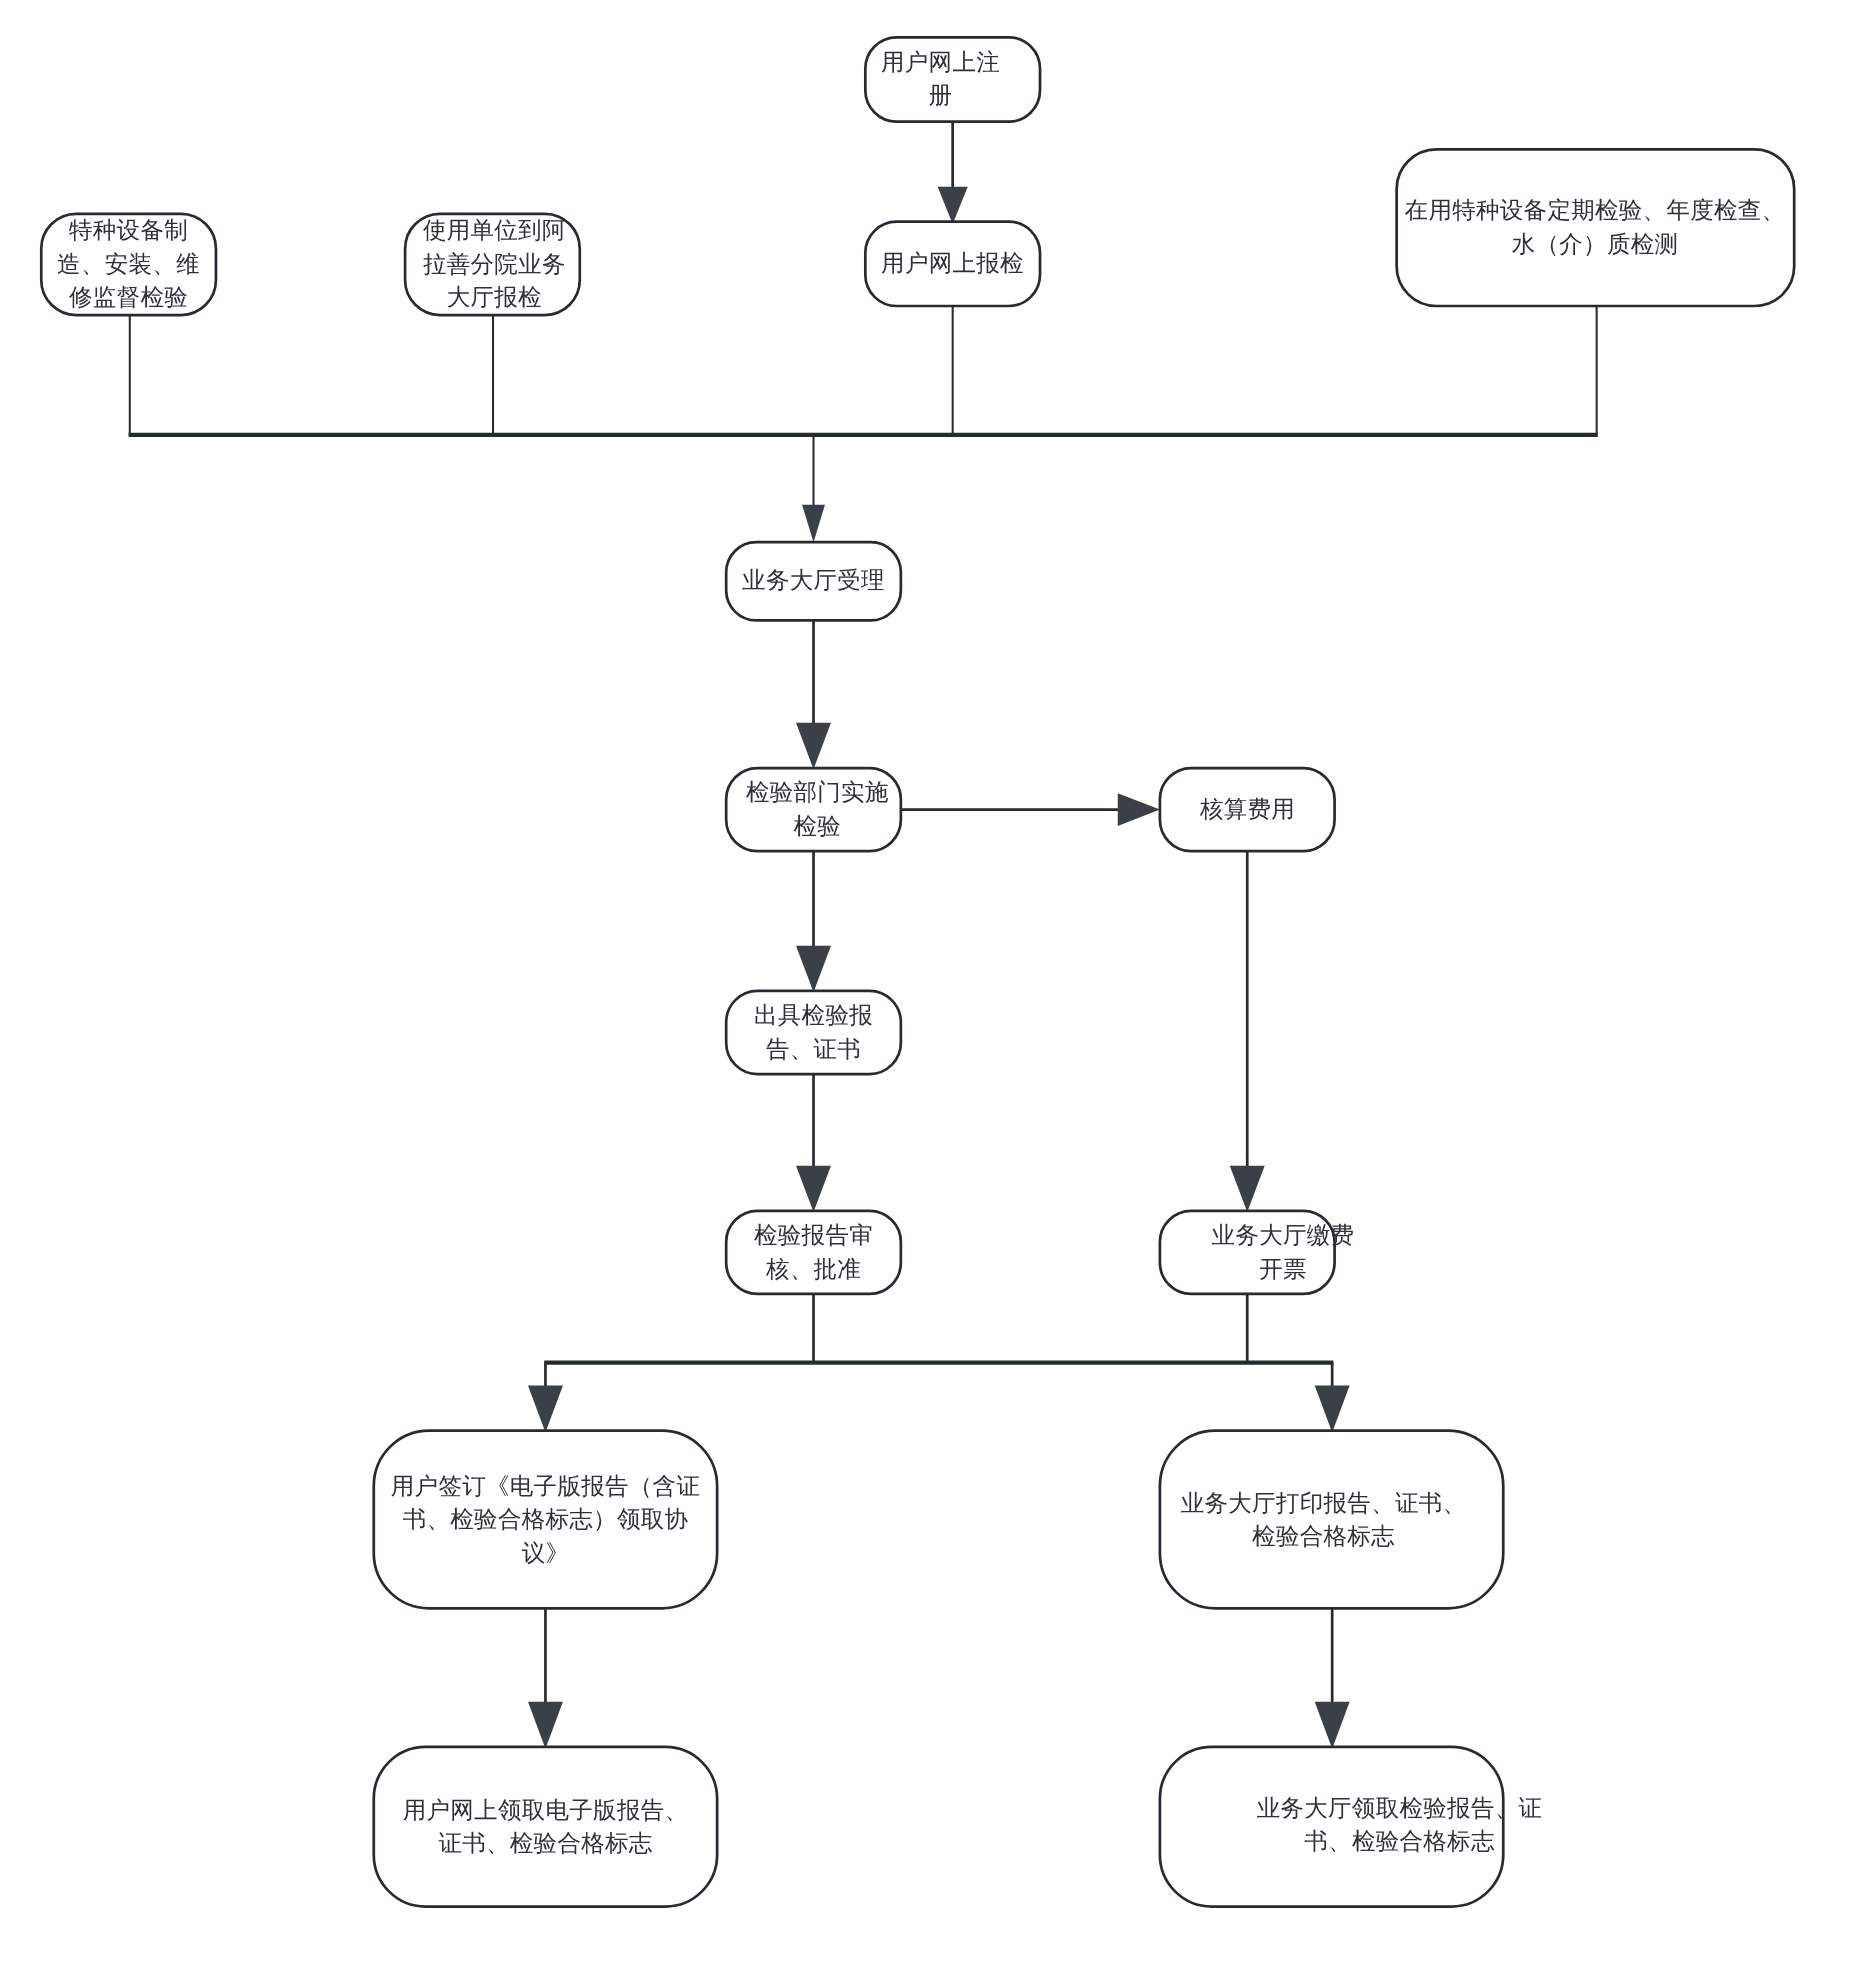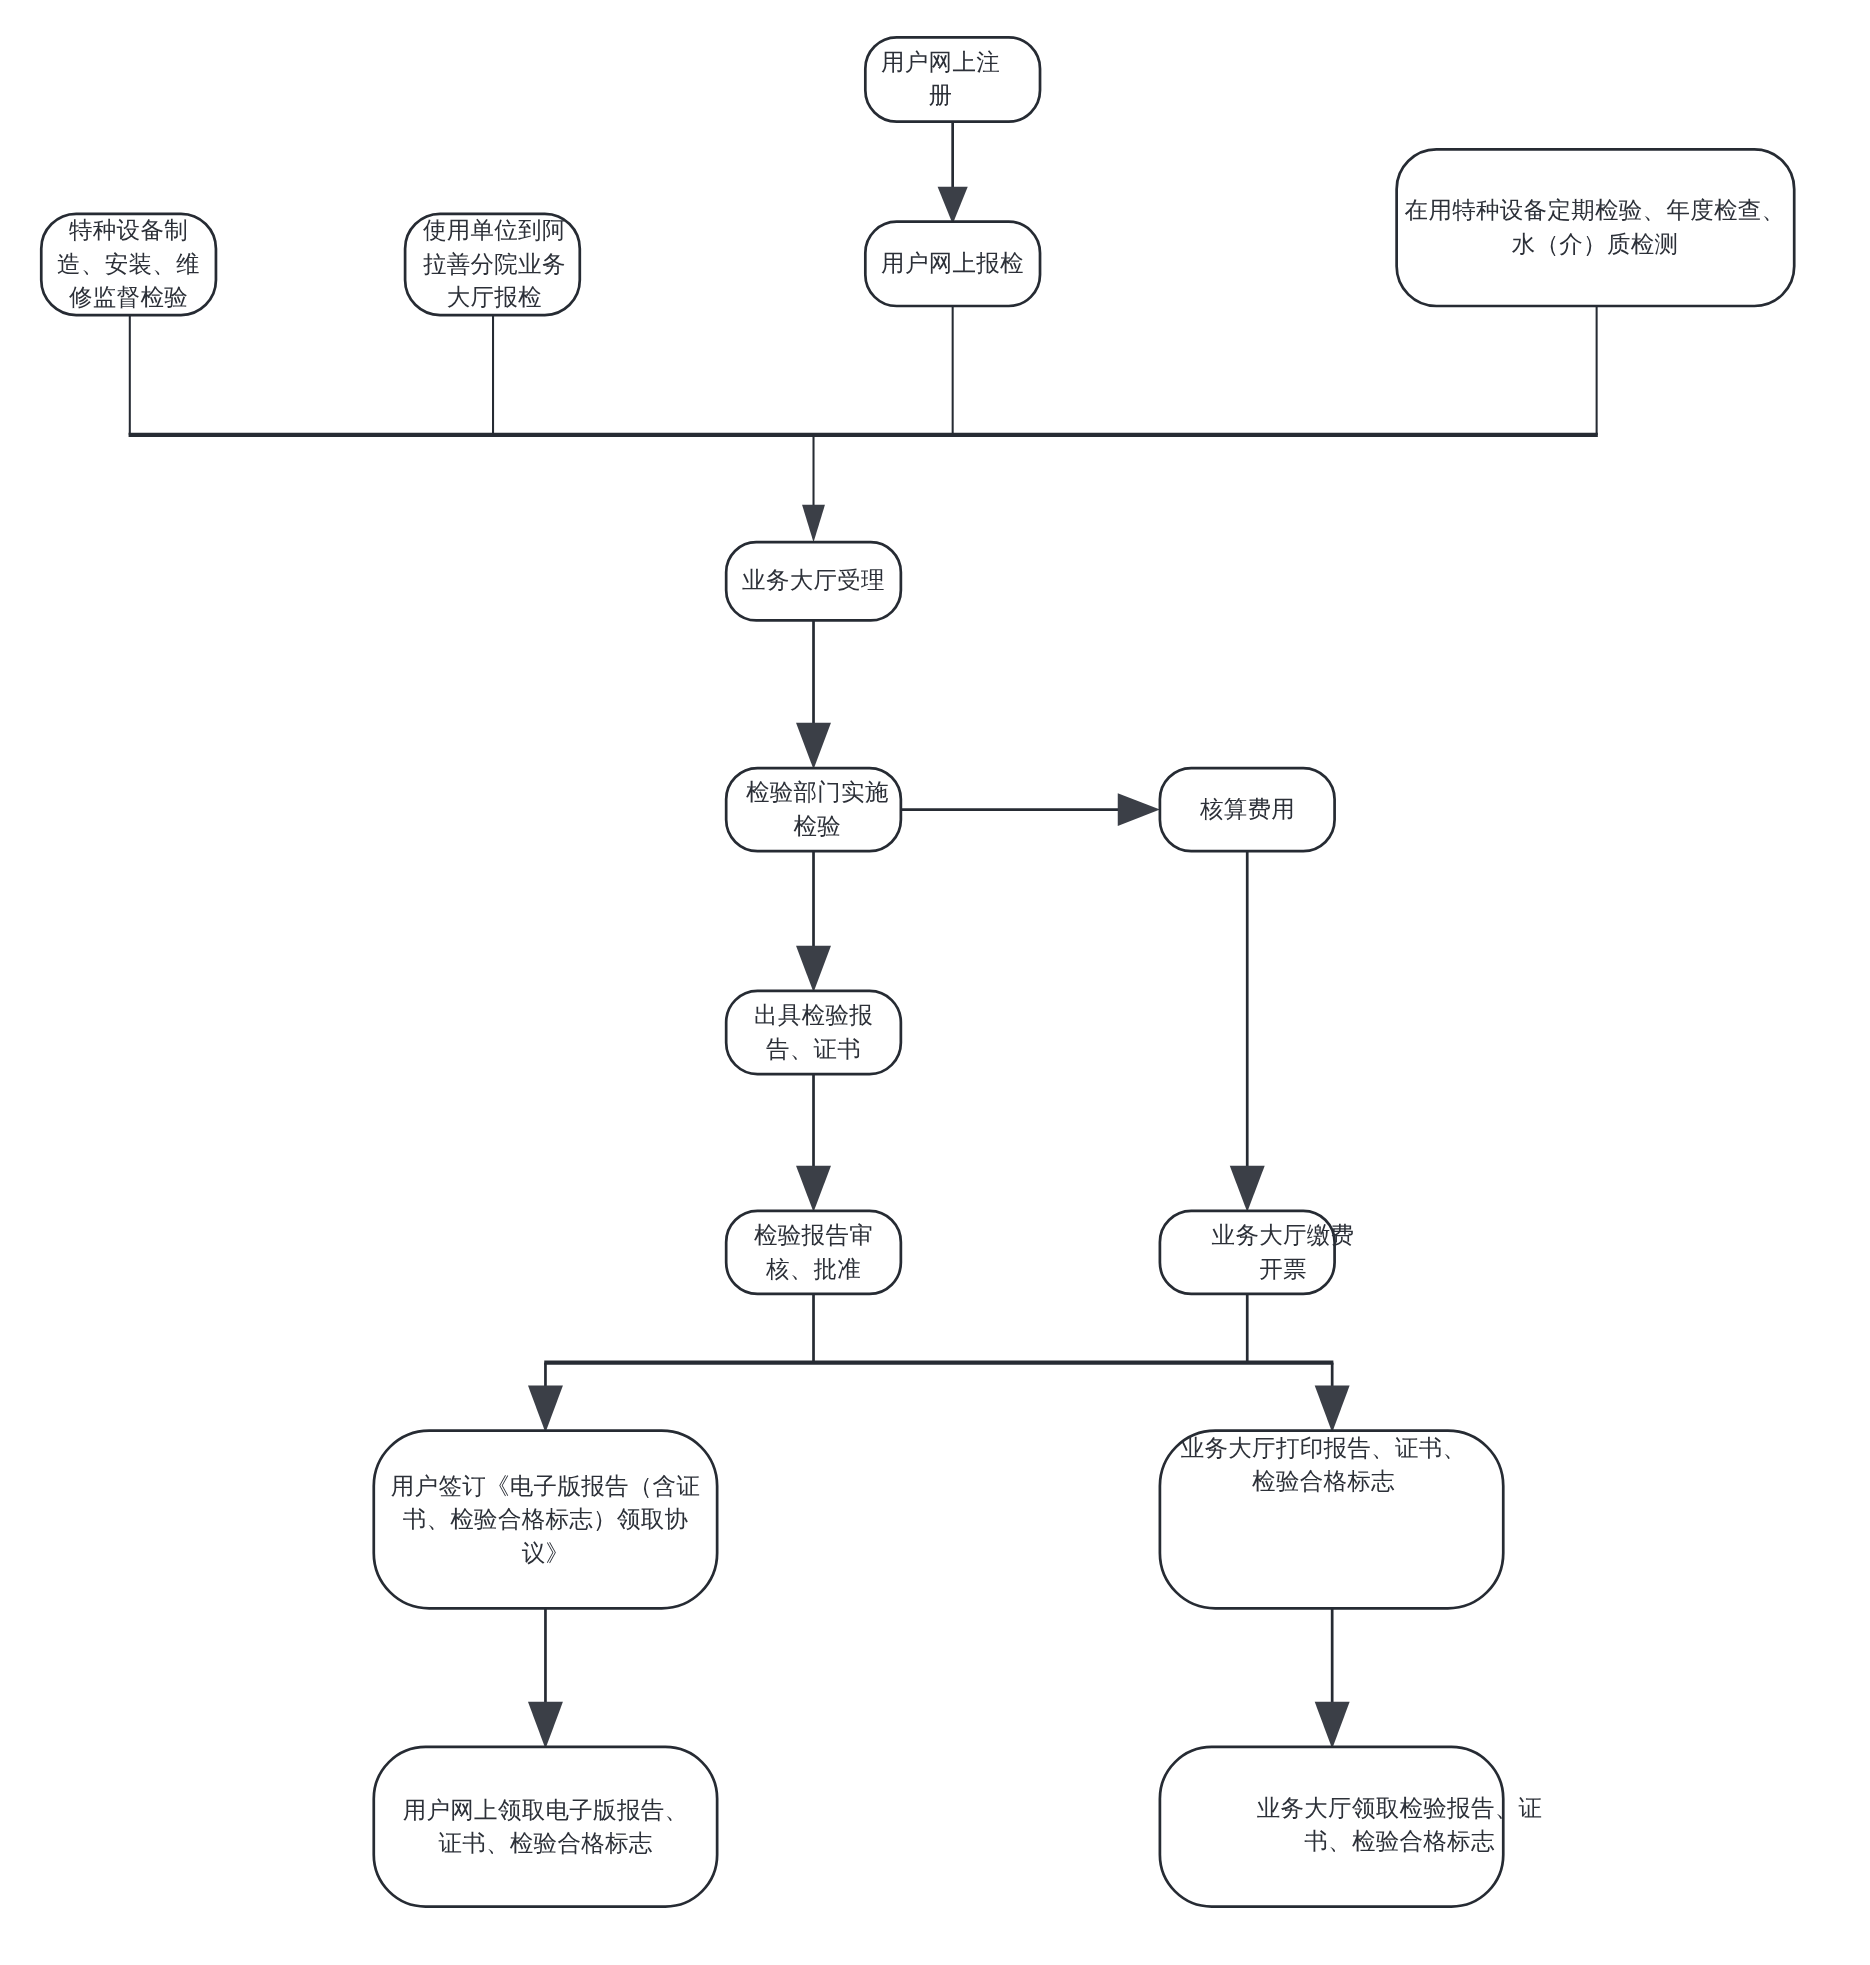--- a/index.html
+++ b/index.html
@@ -212,21 +212,21 @@
   <div class="node-label" style="left:726px; top:1211px; width:175px; height:83px;">检验报告审
 核、批准</div>
 
   <div class="node-label" style="left:1160px; top:1211px; width:206px; height:83px;margin-left:20px;">业务大厅缴费
 开票</div>
 
   <div class="node-label" style="left:374px; top:1431px; width:343px; height:178px;">用户签订《电子版报告（含证
 书、检验合格标志）领取协
 议》</div>
 
-  <div class="node-label" style="left:1160px; top:1376px; width:327px; height:178px;">业务大厅打印报告、证书、
+  <div class="node-label" style="left:1160px; top:1431px; width:327px; height:178px;">业务大厅打印报告、证书、
 检验合格标志</div>
 
   <div class="node-label" style="left:374px; top:1747px; width:343px; height:160px;border-radius:24px;">用户网上领取电子版报告、
 证书、检验合格标志</div>
 
   <div class="node-label" style="left:1228px; top:1747px; width:343px; height:156px;">业务大厅领取检验报告、证
 书、检验合格标志</div>
 
 </div>
 

